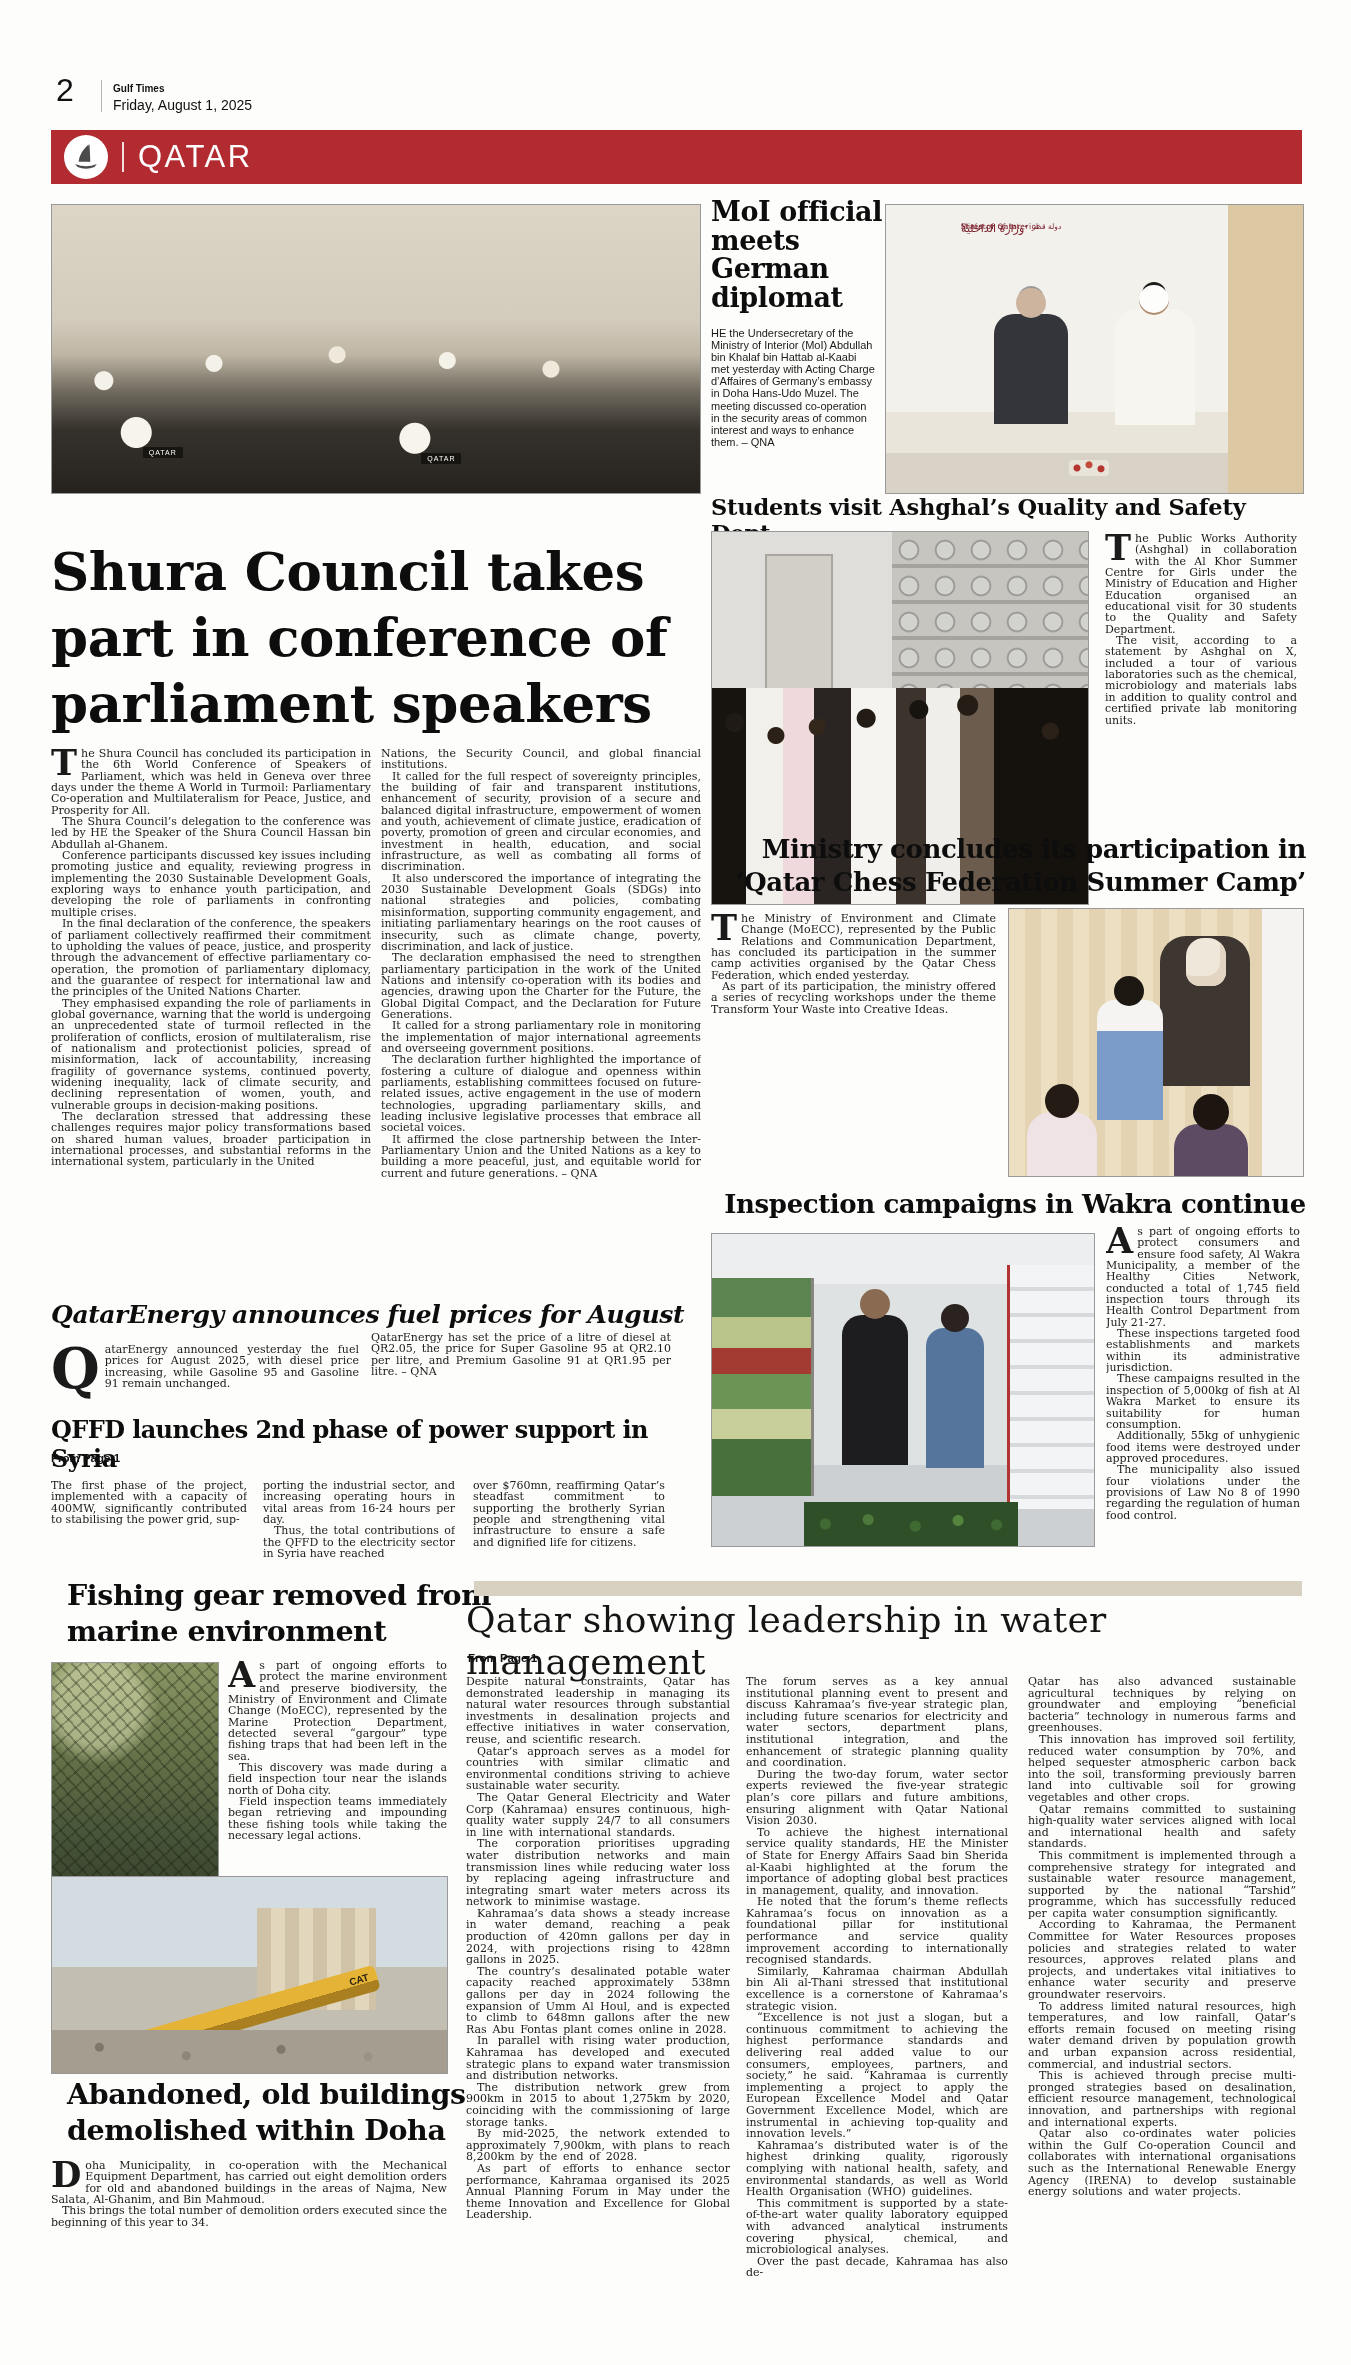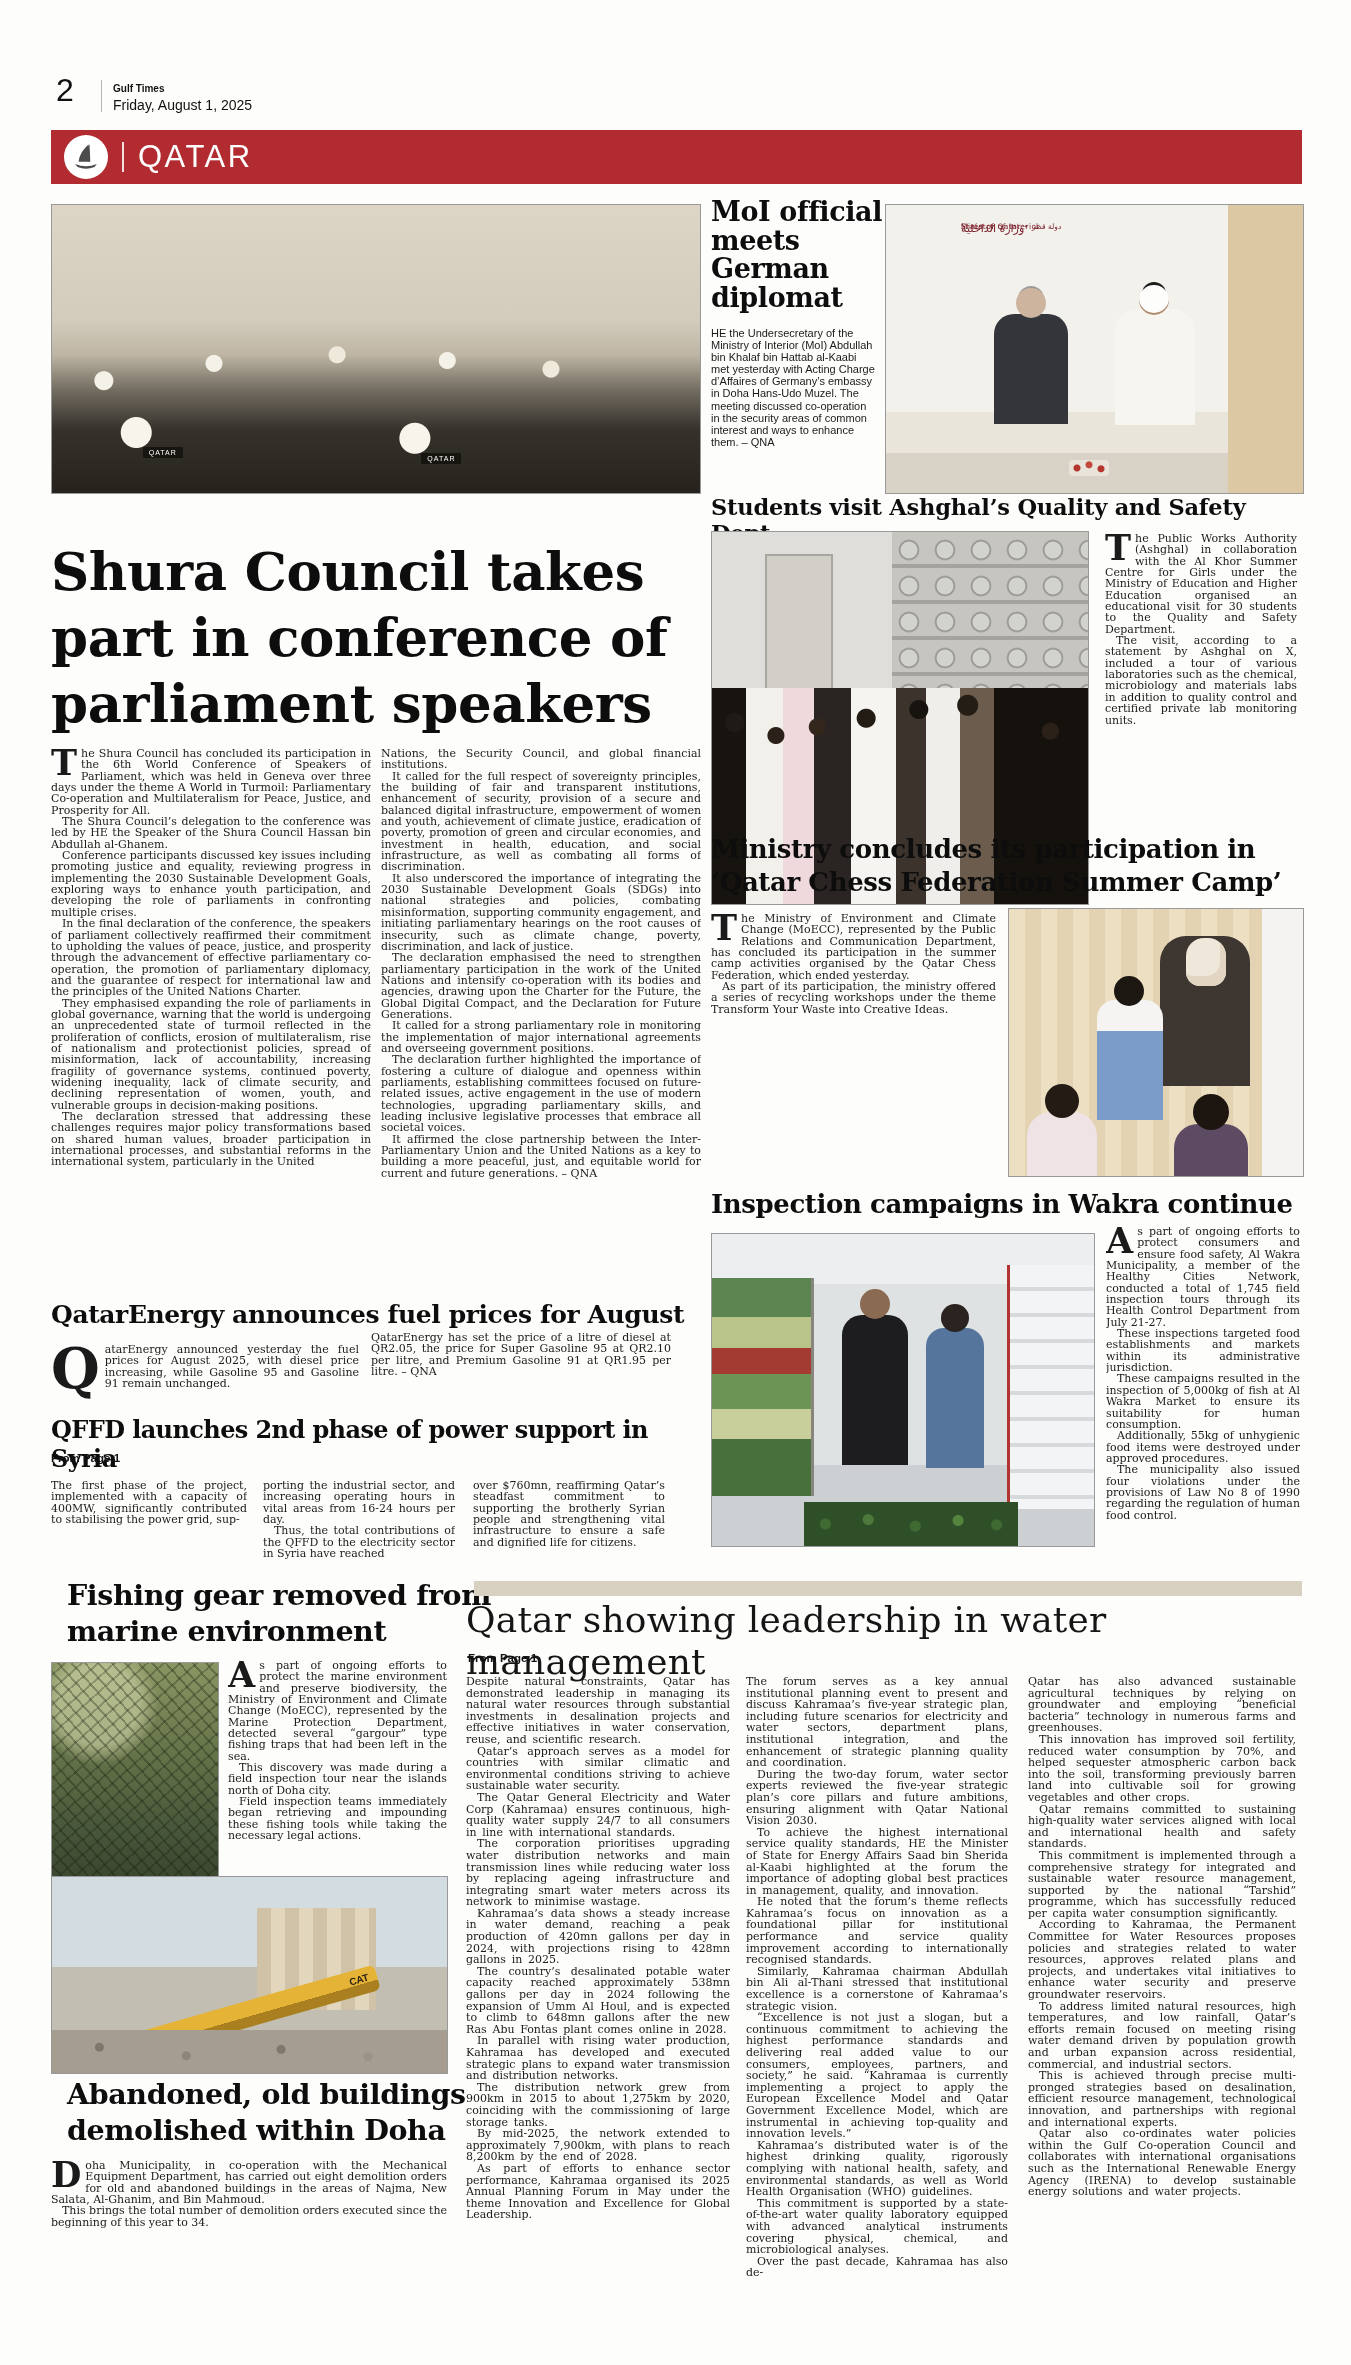--- a/index.html
+++ b/index.html
@@ -14,21 +14,21 @@
   
   .banner{background:#b12b31;display:flex;align-items:center;}
   .banner .logo-circle{width:44px;height:44px;border-radius:50%;background:#fff;
       margin-left:13px;display:flex;align-items:center;justify-content:center;}
   .banner .vsep{width:2px;height:30px;background:rgba(255,255,255,.85);margin-left:14px;}
   .banner .sec-name{color:#fff;font-family:"Liberation Sans",sans-serif;font-size:31px;
       letter-spacing:2.5px;margin-left:14px;font-weight:400;}
   
   .hl{font-family:"DejaVu Serif",serif;font-weight:bold;color:#0d0d0d;letter-spacing:-0.4px;}
   .hl-main{font-size:53px;line-height:66px;}
-  .hl-26{font-size:26px;line-height:33px;}
+  .hl-26{font-size:26px;line-height:33px;text-align:right;}
   .hl-27{font-size:27px;line-height:28.5px;}
   .hl-23{font-size:22.5px;line-height:26px;letter-spacing:-0.2px;}
   .hl-25{font-size:25px;line-height:30px;}
   .hl-24{font-size:24px;line-height:29px;letter-spacing:-0.6px;}
   .hl-28{font-size:28.5px;line-height:36px;margin-left:16px;}
   .hl-water{font-family:"DejaVu Serif",serif;font-weight:400;font-size:36px;line-height:42px;
       letter-spacing:0.2px;color:#151515;}
   .kicker{font-family:"Liberation Sans",sans-serif;font-weight:bold;font-size:11.5px;color:#111;}
   
   .col{font-size:11px;line-height:11.35px;text-align:justify;overflow:hidden;}
@@ -263,21 +263,21 @@
   <div class="wak-greens"></div>
 </div>
 <div class="abs col" style="left:1106px;top:1226px;width:194px;height:322px;">
     <p class="dc">As part of ongoing efforts to protect consumers and ensure food safety, Al Wakra Municipality, a member of the Healthy Cities Network, conducted a total of 1,745 field inspection tours through its Health Control Department from July 21-27.</p>
     <p>These inspections targeted food establishments and markets within its administrative jurisdiction.</p>
     <p>These campaigns resulted in the inspection of 5,000kg of fish at Al Wakra Market to ensure its suitability for human consumption.</p>
     <p>Additionally, 55kg of unhygienic food items were destroyed under approved procedures.</p>
     <p>The municipality also issued four violations under the provisions of Law No 8 of 1990 regarding the regulation of human food control.</p>
   </div>
 
-<div class="abs hl hl-25" style="left:51px;top:1300px;width:640px;">QatarEnergy announces fuel prices for August</div>
+<div class="abs hl hl-25" style="left:51px;top:1300px;width:640px;font-style:italic;">QatarEnergy announces fuel prices for August</div>
 <div class="abs col" style="left:51px;top:1344px;width:308px;height:82px;">
     <p class="dcbig">QatarEnergy announced yesterday the fuel prices for August 2025, with diesel price increasing, while Gasoline 95 and Gasoline 91 remain unchanged.</p>
   </div>
 <div class="abs col" style="left:371px;top:1332px;width:300px;height:82px;">
     <p>QatarEnergy has set the price of a litre of diesel at QR2.05, the price for Super Gasoline 95 at QR2.10 per litre, and Premium Gasoline 91 at QR1.95 per litre. – QNA</p>
   </div>
 
 <div class="abs hl hl-24" style="left:51px;top:1415px;width:640px;">QFFD launches 2nd phase of power support in Syria</div>
 <div class="abs kicker" style="left:51px;top:1452px;">From Page 1</div>
 <div class="abs col" style="left:51px;top:1480px;width:196px;height:92px;">

